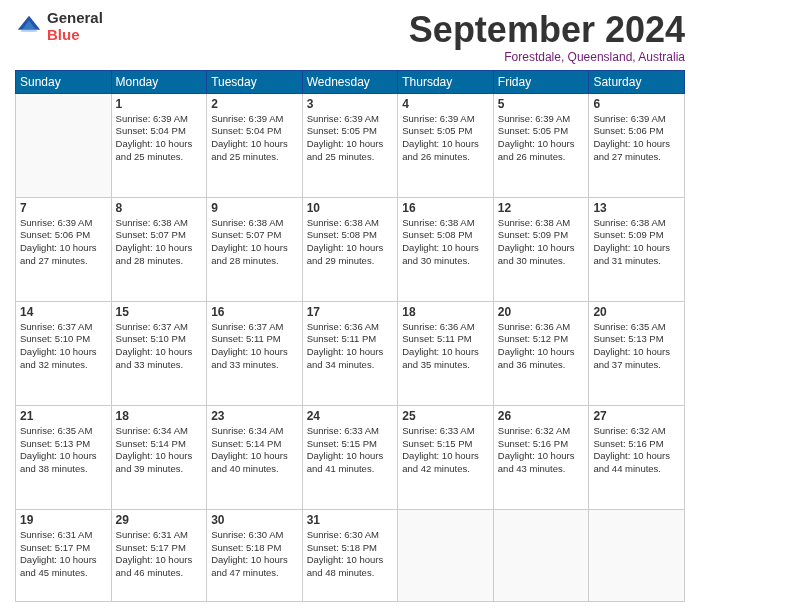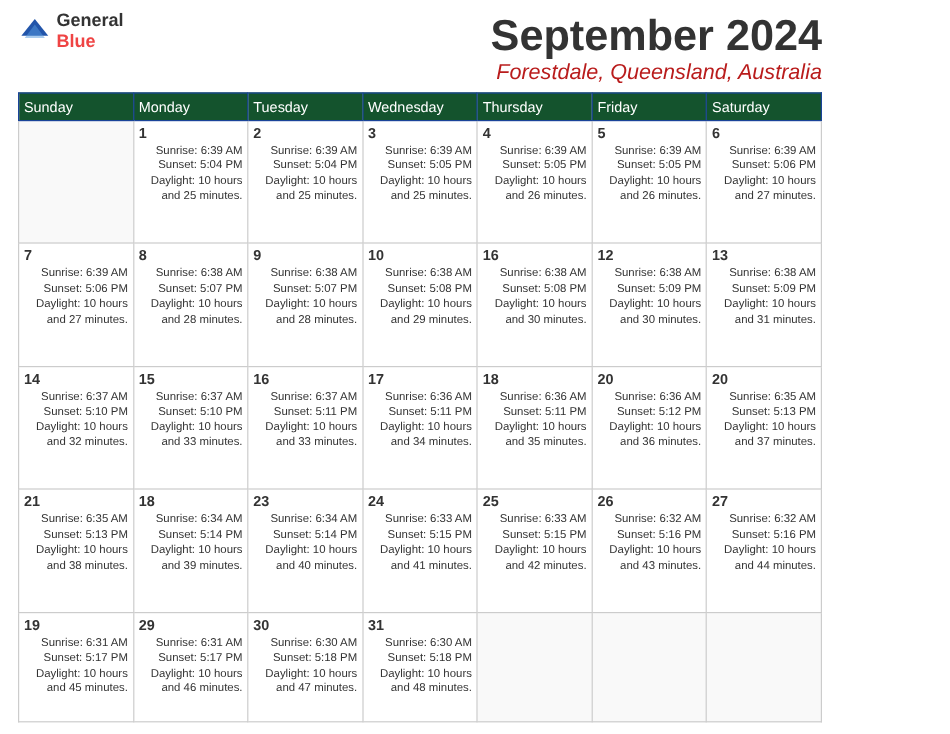--- a/index.html
+++ b/index.html
@@ -50,33 +50,32 @@
     .title-block {
       text-align: right;
     }
     .month-year {
       font-size: 36px;
       font-weight: bold;
       color: #333;
       line-height: 1.1;
     }
     .location {
-      font-size: 18px;
-      color: #b91c1c;
-      font-style: italic;
+      font-size: 12px;
+      color: #701a75;
     }
     .calendar {
       flex: 1;
       border: 1px solid #ccc;
       border-collapse: collapse;
       width: 100%;
       table-layout: fixed;
     }
     .calendar th {
-      background: #14532d;
+      background: #0369a1;
       color: #fff;
       font-size: 12px;
       padding: 4px 4px;
       text-align: left;
       border: 1px solid #1a4499;
       font-weight: normal;
     }
     .calendar td {
       border: 1px solid #ccc;
       vertical-align: top;
@@ -88,21 +87,20 @@
     .day-num {
       font-size: 12px;
       font-weight: bold;
       display: block;
       margin-bottom: 2px;
     }
     .day-info {
       font-size: 9.5px;
       line-height: 1.35;
       color: #333;
-      text-align: right;
     }
     .empty-cell {
       background: #f9f9f9;
     }
     tr:last-child td {
       height: 78px;
     }
   </style>
 </head>
 <body>

